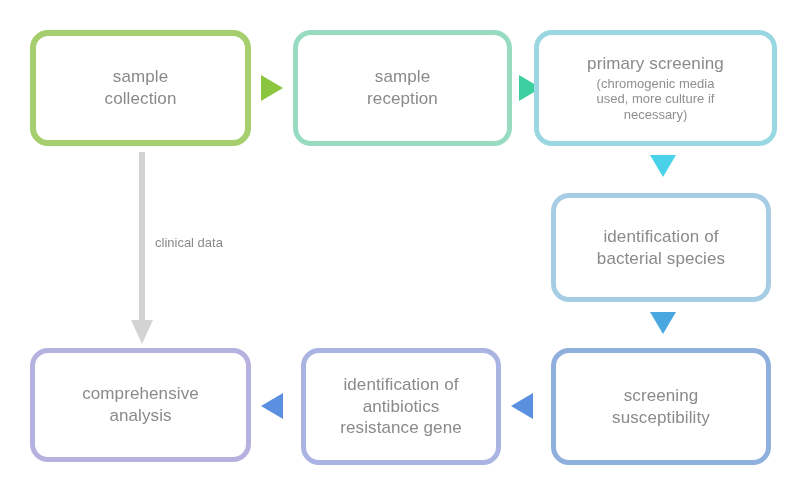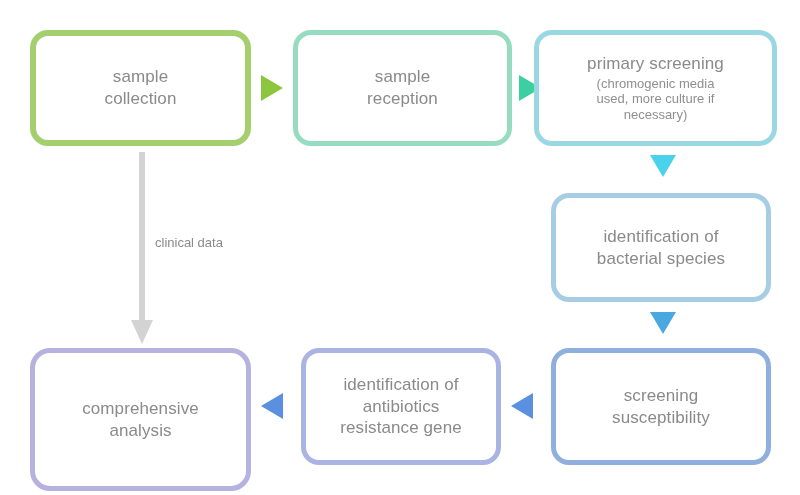--- a/index.html
+++ b/index.html
@@ -74,22 +74,22 @@
   }
   #node-antibiotic-susceptibility {
     left: 551px; top: 348px; width: 220px; height: 117px;
     border-width: 5px; border-color: #8fb0dc;
   }
   #node-identification-resistance-gene {
     left: 301px; top: 348px; width: 200px; height: 117px;
     border-width: 5px; border-color: #aab4e2;
   }
   #node-comprehensive-analysis {
-    left: 30px;  top: 348px; width: 221px; height: 143px;
-    border-width: 5px; border-color: #b5b2e0; border-radius: 20px;
+    left: 30px;  top: 348px; width: 221px; height: 114px;
+    border-width: 5px; border-color: #b5b2e0;
   }
 
   
   .arrow-tri {
     position: absolute;
     width: 0;
     height: 0;
   }
   .arrow-right {
     border-top: 13px solid transparent;

